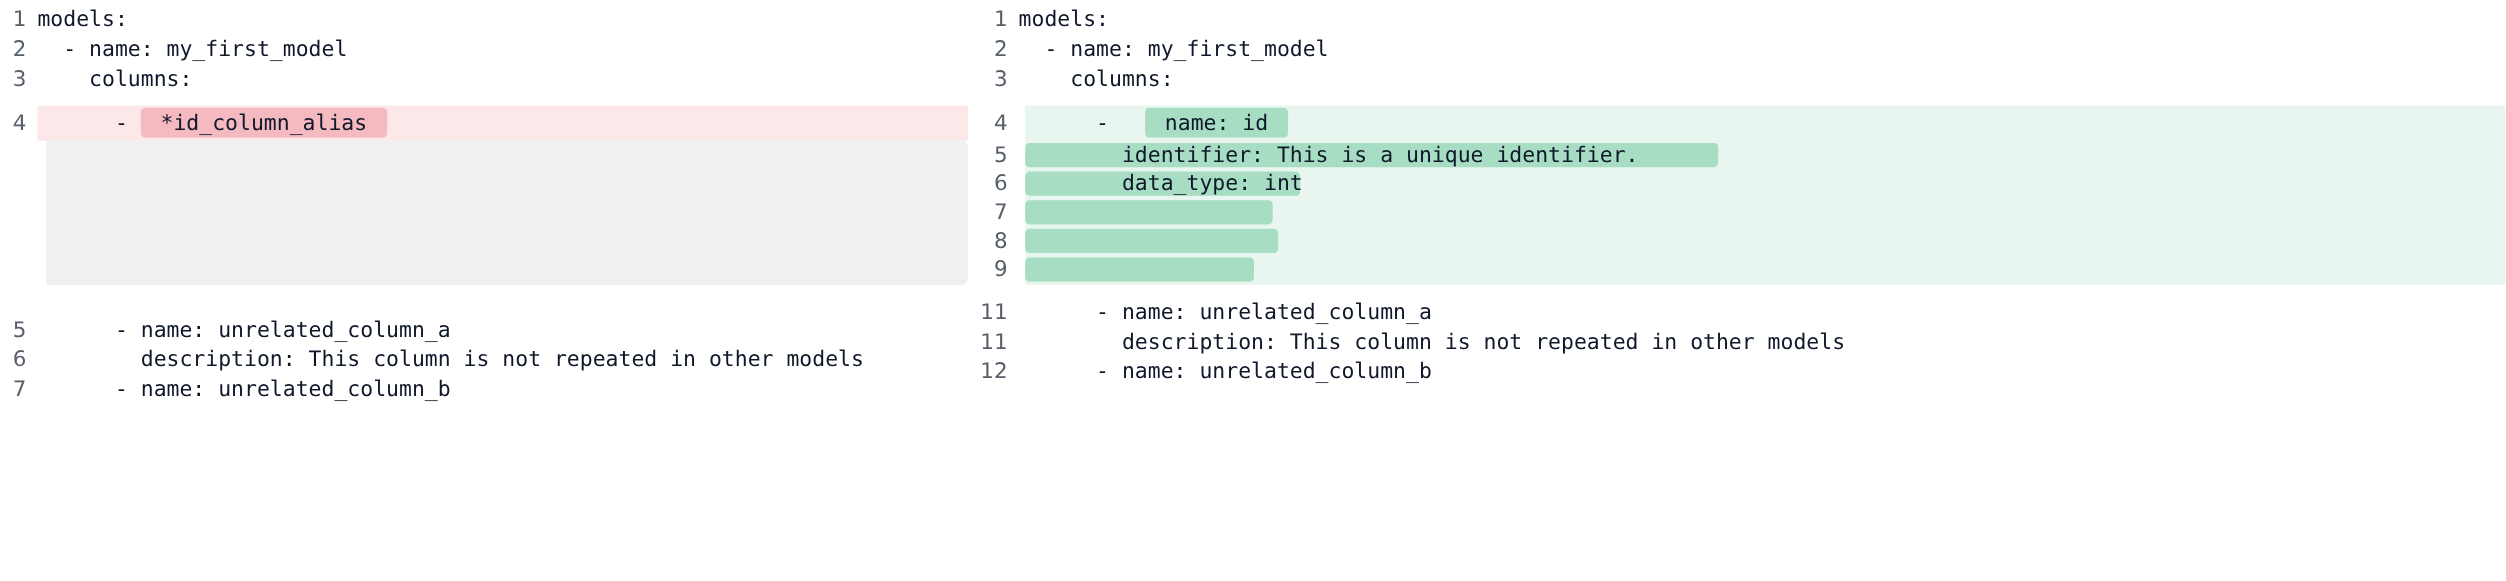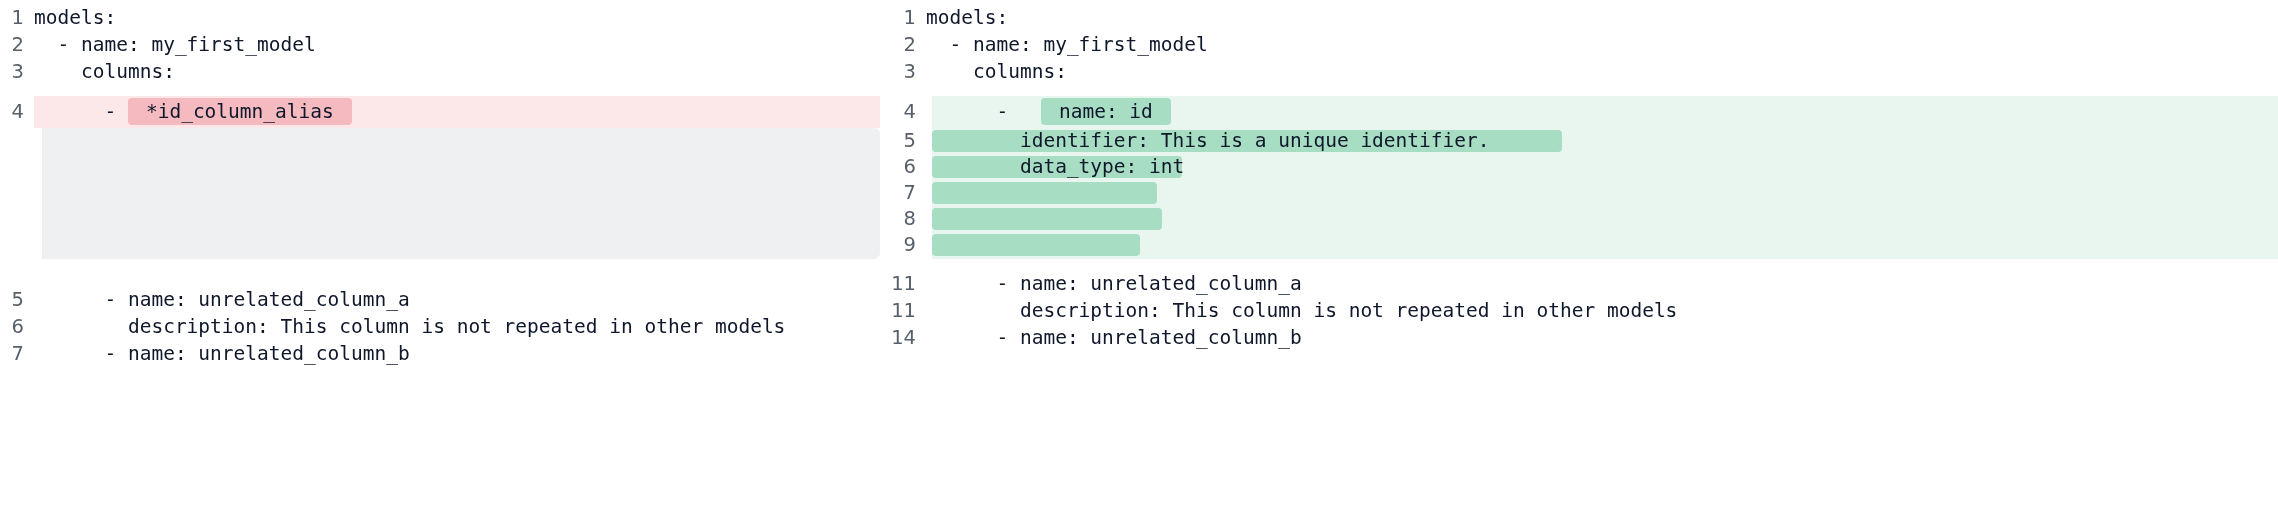--- a/index.html
+++ b/index.html
@@ -220,19 +220,19 @@
       <span class="ln">11</span>
       <span class="code-text">      - name: unrelated_column_a</span>
     </div>
 
     <div class="code-line">
       <span class="ln">11</span>
       <span class="code-text">        description: This column is not repeated in other models</span>
     </div>
 
     <div class="code-line">
-      <span class="ln">14</span>
+      <span class="ln">12</span>
       <span class="code-text">      - name: unrelated_column_b</span>
     </div>
 
   </div>
 
 </div>
 
 </body></html>

